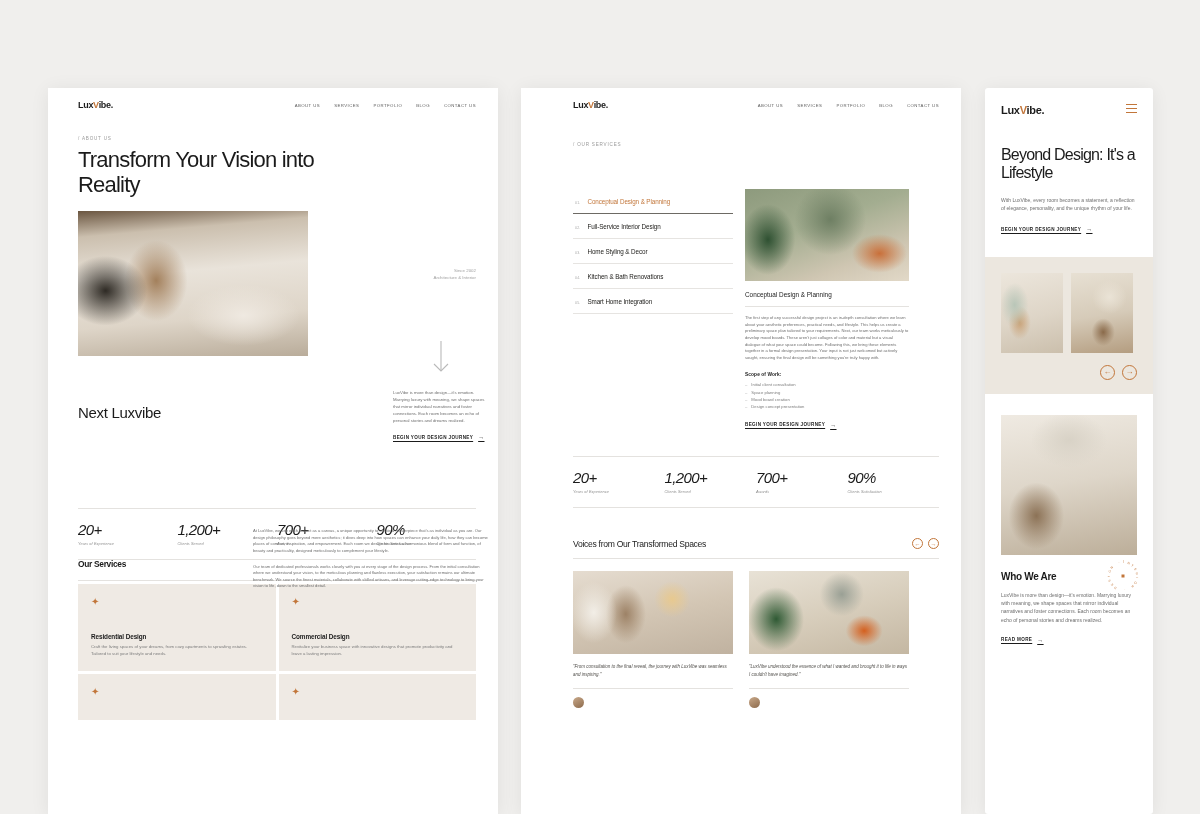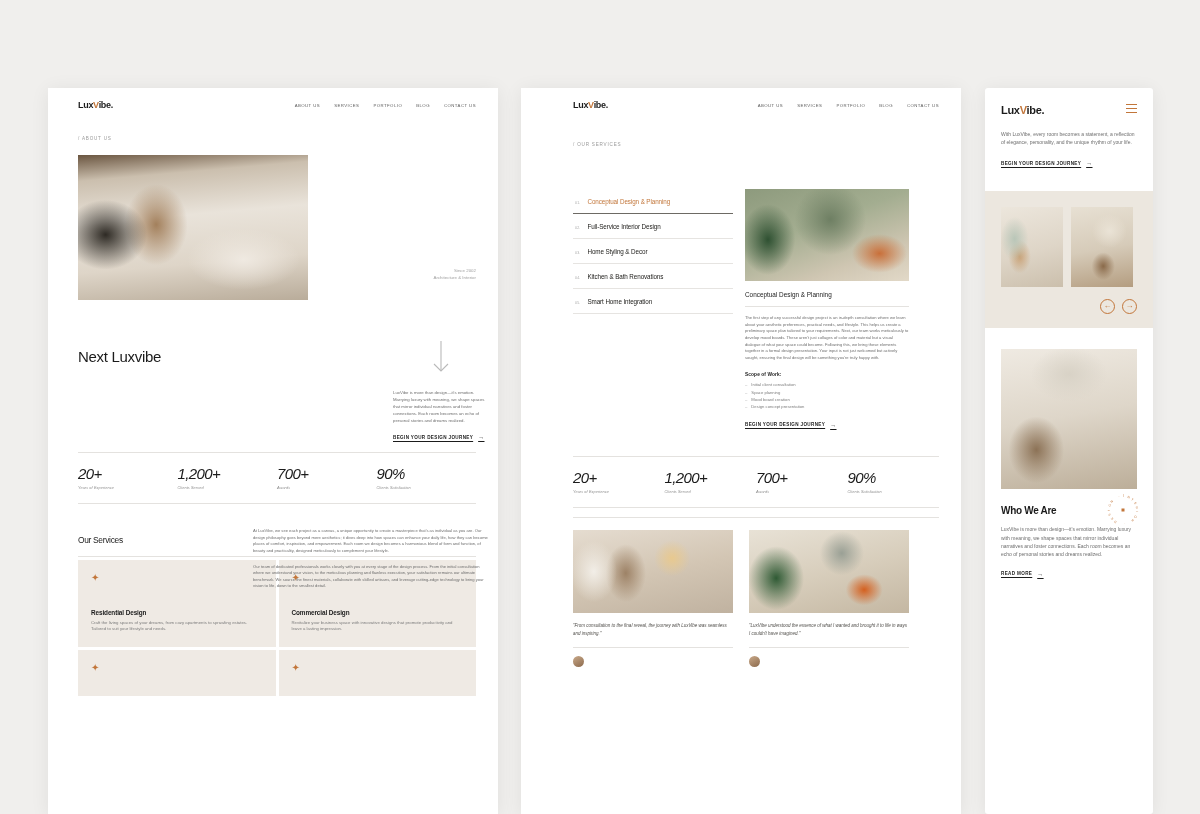--- a/index.html
+++ b/index.html
@@ -160,20 +160,21 @@
         <span>ABOUT US</span>
         <span>SERVICES</span>
         <span>PORTFOLIO</span>
         <span>BLOG</span>
         <span>CONTACT US</span>
       </nav>
     </div>
 
     <div style="padding:0 22px 0 30px;">
       <div class="eyebrow" style="margin-top:26px;">/ ABOUT US</div>
+      <h1 class="h1" style="font-size:22px;margin-top:7px;max-width:250px;">Transform Your Vision into Reality</h1>
 
       <div style="position:absolute;right:22px;top:180px;text-align:right;">
         <div style="font-size:4.4px;color:#a1a1a1;">Since 2002</div>
         <div style="font-size:4.4px;color:#a1a1a1;margin-top:2px;">Architecture &amp; Interior</div>
       </div>
 
       <div class="photo ph-hero" style="width:230px;height:145px;margin-top:14px;"></div>
 
       <div style="position:absolute;left:345px;top:252px;width:96px;">
         <svg width="26" height="34" viewBox="0 0 26 34" style="display:block;margin:0 auto 16px;">
@@ -207,21 +208,21 @@
           <div class="num" style="font-size:15px;">700+</div>
           <div class="lbl" style="font-size:3.8px;margin-top:4px;">Awards</div>
         </div>
         <div class="stat">
           <div class="num" style="font-size:15px;">90%</div>
           <div class="lbl" style="font-size:3.8px;margin-top:4px;">Clients Satisfaction</div>
         </div>
       </div>
       <div class="rule"></div>
 
-      <h2 class="h2" style="font-size:8.4px;margin-top:32px;font-weight:400;">Our Services</h2>
+      <h2 class="h2" style="font-size:8.4px;font-weight:700;">Our Services</h2>
       <div class="rule" style="margin-top:10px;"></div>
 
       <div class="cards" style="margin-top:3px;">
         <div class="card">
           <div class="spark">✦</div>
           <div class="ttl" style="margin-top:26px;">Residential Design</div>
           <div class="dsc" style="margin-top:4px;">Craft the living spaces of your dreams, from cozy apartments to sprawling estates. Tailored to suit your lifestyle and needs.</div>
         </div>
         <div class="card">
           <div class="spark">✦</div>
@@ -337,20 +338,27 @@
           <div class="num" style="font-size:15px;">700+</div>
           <div class="lbl" style="font-size:3.8px;margin-top:4px;">Awards</div>
         </div>
         <div class="stat">
           <div class="num" style="font-size:15px;">90%</div>
           <div class="lbl" style="font-size:3.8px;margin-top:4px;">Clients Satisfaction</div>
         </div>
       </div>
       <div class="rule"></div>
 
+      <div style="display:flex;align-items:center;justify-content:space-between;margin-top:30px;">
+        <h2 class="h2" style="font-size:8.6px;">Voices from Our Transformed Spaces</h2>
+        <div style="display:flex;gap:5px;">
+          <div class="arrbtn">←</div>
+          <div class="arrbtn">→</div>
+        </div>
+      </div>
       <div class="rule" style="margin-top:9px;"></div>
 
       <div style="display:flex;gap:16px;margin-top:12px;">
         <div class="tst" style="width:160px;">
           <div class="photo ph-t1" style="width:160px;height:83px;"></div>
           <p class="quote" style="margin-top:9px;">"From consultation to the final reveal, the journey with LuxVibe was seamless and inspiring."</p>
           <div class="rule" style="margin-top:10px;"></div>
           <div class="avatar" style="margin-top:8px;"></div>
         </div>
         <div class="tst" style="width:160px;">
@@ -368,20 +376,21 @@
     <div class="topbar" style="padding:16px 16px 0;">
       <div class="logo" style="font-size:11px;"><span>Lux</span><span class="v">V</span><span>ibe.</span></div>
       <div class="hamburger">
           <div></div>
           <div></div>
           <div></div>
         </div>
     </div>
 
     <div style="padding:0 16px;">
+      <h1 class="h1" style="font-size:16px;margin-top:30px;">Beyond Design: It's a Lifestyle</h1>
       <p class="body" style="font-size:5px;margin-top:14px;">With LuxVibe, every room becomes a statement, a reflection of elegance, personality, and the unique rhythm of your life.</p>
       <a class="cta" style="margin-top:14px;">
           <span>BEGIN YOUR DESIGN JOURNEY</span>
           <span class="arw">→</span>
         </a>
     </div>
 
     <div class="mob-carousel" style="margin-top:22px;padding:16px 16px 14px;">
       <div style="display:flex;gap:8px;">
         <div class="photo ph-beige" style="width:62px;height:80px;"></div>

